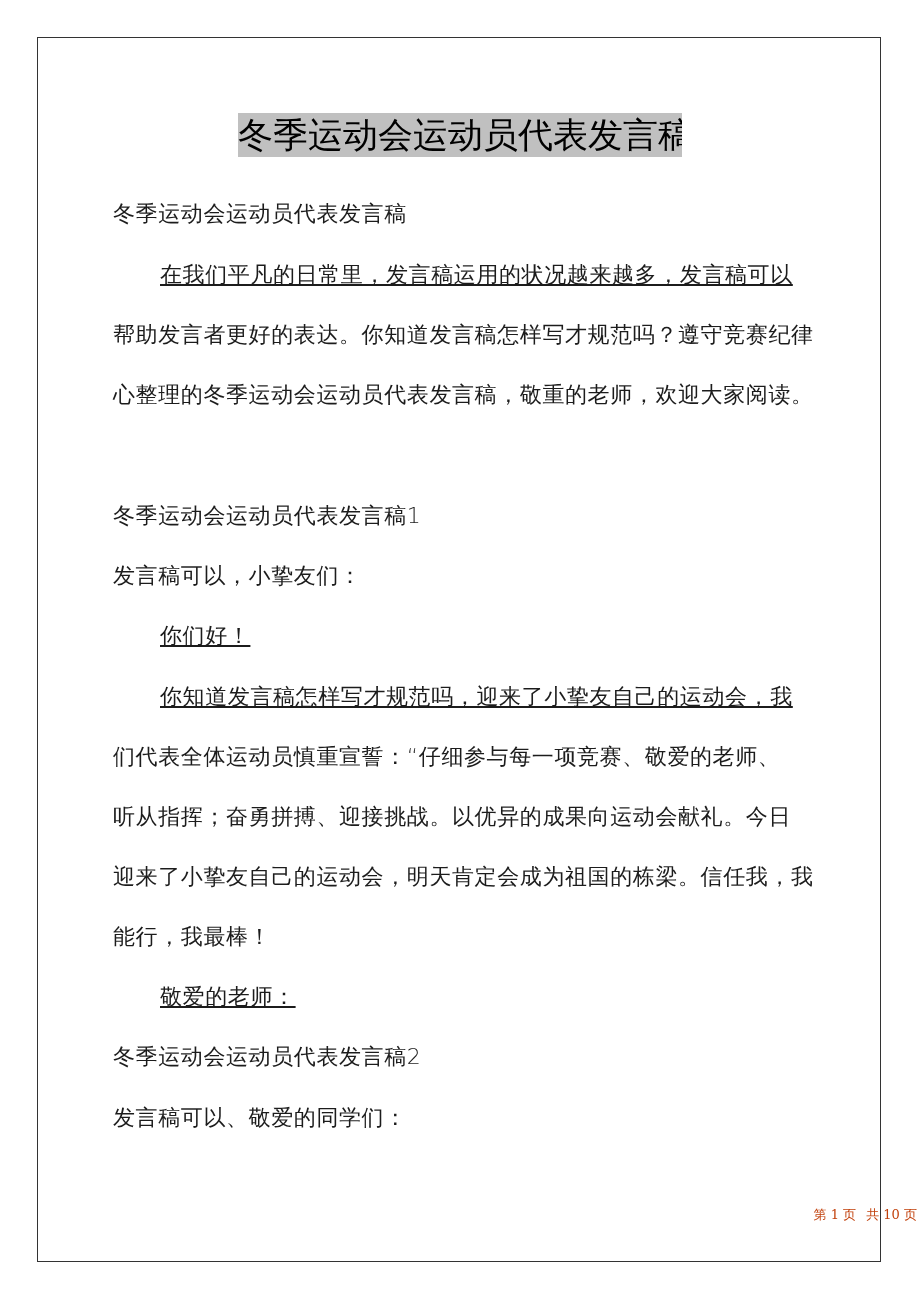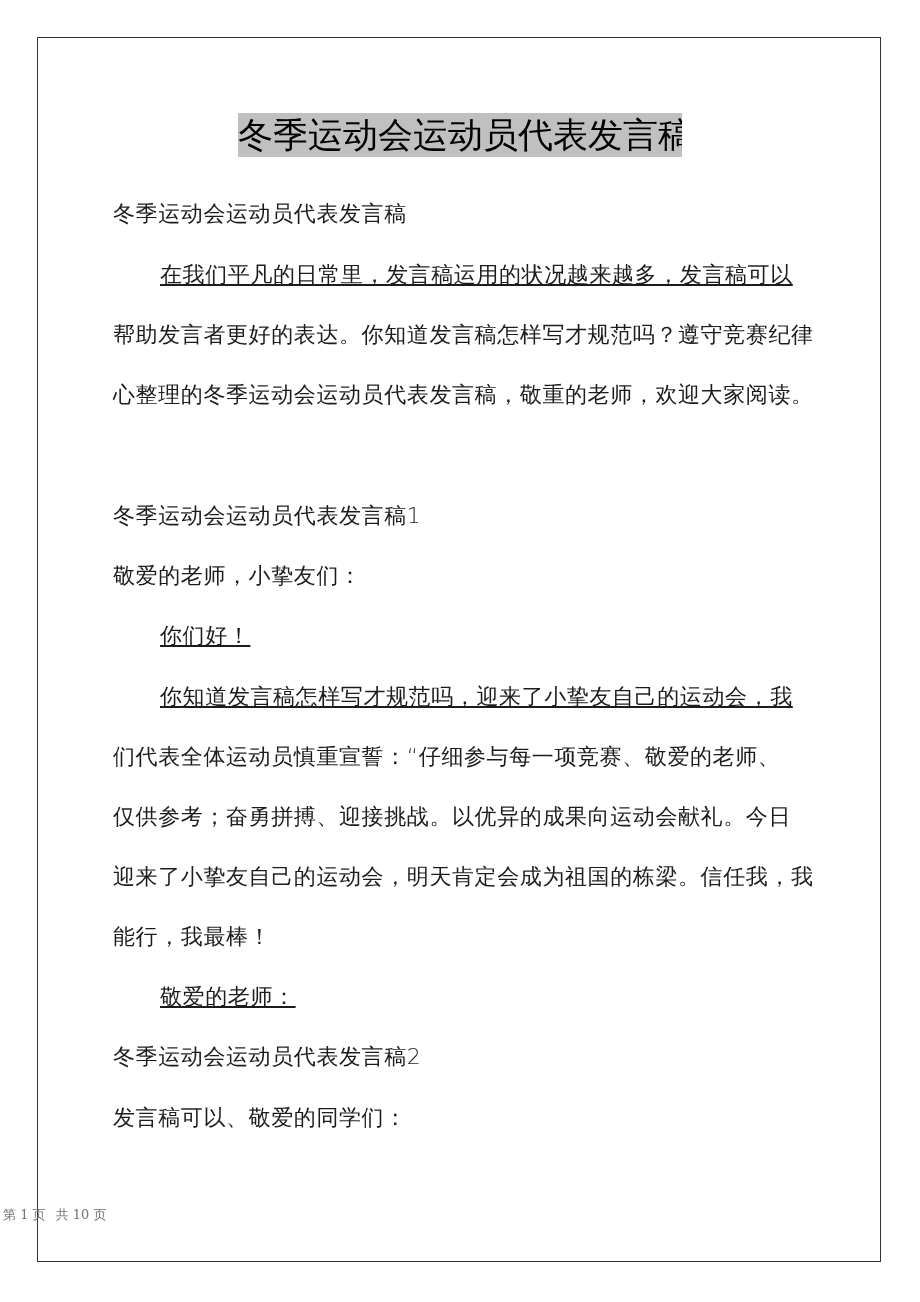--- a/index.html
+++ b/index.html
@@ -51,45 +51,45 @@
     color: #1c1c1c;
     font-family: "DejaVu Sans", "Liberation Sans", sans-serif;
     font-weight: 300;
   }
   .indent { left: 160px; text-decoration: underline; }
   .footer {
     position: absolute;
     left: 0;
     width: 920px;
     top: 1206px;
-    text-align: left;
+    text-align: right;
     font-size: 13px;
     line-height: 18px;
-    color: #737373;
+    color: #c2410c;
     font-family: "DejaVu Serif", "Liberation Serif", serif;
   }
   .footer span { margin: 0 3px; }
 </style>
 </head>
 <body>
 
 <div class="page-frame"></div>
 
 <div class="doc-title">冬季运动会运动员代表发言稿</div>
 
 <div class="line" style="top:200px">冬季运动会运动员代表发言稿</div>
 <div class="line indent" style="top:261px">在我们平凡的日常里，发言稿运用的状况越来越多，发言稿可以</div>
 <div class="line" style="top:321px">帮助发言者更好的表达。你知道发言稿怎样写才规范吗？遵守竞赛纪律</div>
 <div class="line" style="top:381px">心整理的冬季运动会运动员代表发言稿，敬重的老师，欢迎大家阅读。</div>
 <div class="line" style="top:502px">冬季运动会运动员代表发言稿1</div>
-<div class="line" style="top:562px">敬爱的老师，小挚友们：</div>
+<div class="line" style="top:562px">发言稿可以，小挚友们：</div>
 <div class="line indent" style="top:622px">你们好！</div>
 <div class="line indent" style="top:683px">你知道发言稿怎样写才规范吗，迎来了小挚友自己的运动会，我</div>
 <div class="line" style="top:743px">们代表全体运动员慎重宣誓：“仔细参与每一项竞赛、敬爱的老师、</div>
-<div class="line" style="top:803px">仅供参考；奋勇拼搏、迎接挑战。以优异的成果向运动会献礼。今日</div>
+<div class="line" style="top:803px">听从指挥；奋勇拼搏、迎接挑战。以优异的成果向运动会献礼。今日</div>
 <div class="line" style="top:863px">迎来了小挚友自己的运动会，明天肯定会成为祖国的栋梁。信任我，我</div>
 <div class="line" style="top:923px">能行，我最棒！</div>
 <div class="line indent" style="top:983px">敬爱的老师：</div>
 <div class="line" style="top:1043px">冬季运动会运动员代表发言稿2</div>
 <div class="line" style="top:1104px">发言稿可以、敬爱的同学们：</div>
 
 <div class="footer">
   <span>第 1 页</span>
   <span>共 10 页</span>
 </div>

